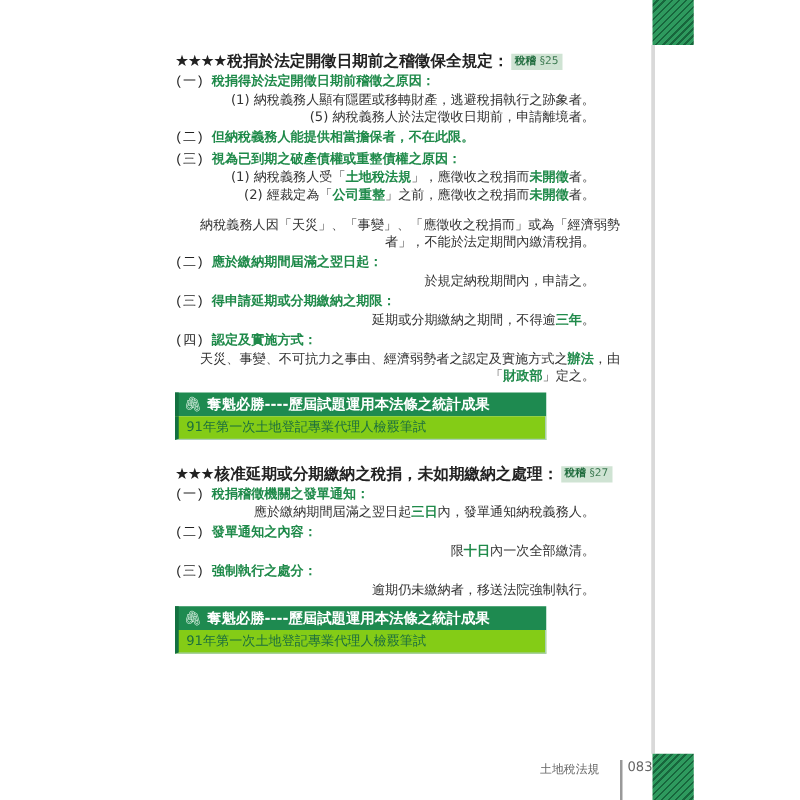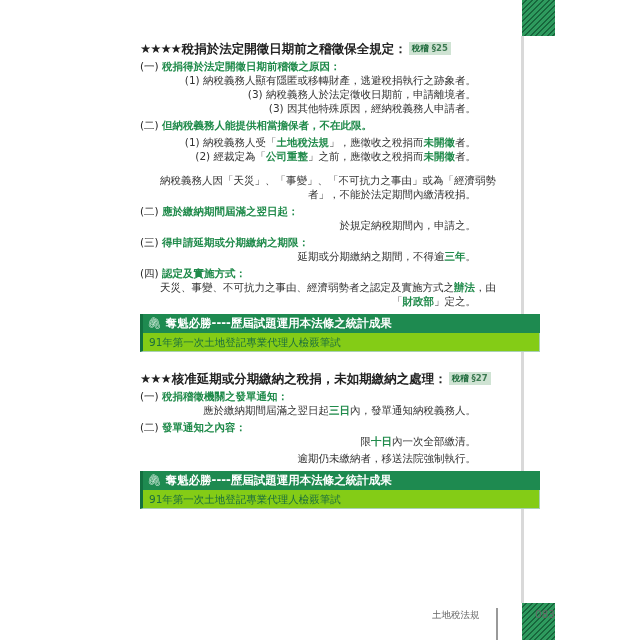--- a/index.html
+++ b/index.html
@@ -8,62 +8,62 @@
     .edge-line { position:absolute; left:521px; top:36px; width:3px; height:567px; background:#d9d9d9; }
     .tab { position:absolute; left:522px; width:33px;
            background: repeating-linear-gradient(135deg, #2e9a5e 0px, #2e9a5e 2.5px, #17663c 2.5px, #17663c 4px); }
     .tab.top { top:0; height:36px; }
     .tab.bottom { top:603px; height:37px; }
     .content { position:absolute; left:140px; top:40px; width:336px; }
     .head { font-size:12.5px; font-weight:bold; color:#222; line-height:17px; margin:0 0 2px 0; white-space:nowrap; }
     .head .stars { letter-spacing:-1px; margin-right:1px; }
     .tag { display:inline-block; background:#cfe3d3; color:#1e6b3c; font-size:8.5px; font-weight:bold;
            padding:1px 3px; line-height:11px; vertical-align:2px; margin-left:2px; }
-    .tag .num { font-weight:bold; color:#3d7a52; }
-    .sub { font-size:10.5px; line-height:14px; color:#222; margin:0; white-space:nowrap; }
+    .tag .num { font-weight:normal; color:#3d7a52; }
+    .sub { font-size:10.5px; line-height:14px; color:#222; margin:0; white-space:nowrap;font-family:Liberation Mono, monospace; }
     .sub .g { color:#1f8a4a; font-weight:bold; }
     .line { font-size:10.5px; line-height:14px; color:#333; margin:0 0 0 20px; white-space:nowrap;text-align:right; }
     .g { color:#1f8a4a; font-weight:bold; }
     .gap { height:3px; }
-    .banner { margin:6px 0 0 0; width:400px; }
+    .banner { margin:6px 0 0 0; width:297px; }
     .banner .bar { background:#1e8a50; color:#fff; font-size:11.5px; font-weight:bold; height:19px; line-height:19px;
                    padding-left:4px; border-left:3px solid #137040; white-space:nowrap; }
     .banner .bar .clip { display:inline-block; margin-right:4px; font-weight:normal; color:#dff3e6; }
     .banner .row { background:#84cc16; color:#1c6e3e; font-size:10.5px; height:18px; line-height:18px; padding-left:6px;
                    border-left:3px solid #137040; border-bottom:1px solid #a9d0b5; border-right:1px solid #a9d0b5; white-space:nowrap; }
     .footer { position:absolute; top:606px; left:400px; height:34px; }
     .footer .label { position:absolute; left:32px; top:3px; font-size:9.5px; color:#666; white-space:nowrap; }
     .footer .sep { position:absolute; left:96px; top:2px; width:1.5px; height:32px; background:#999; }
-    .footer .page { position:absolute; left:102px; top:2px; font-size:10.5px; color:#666;margin-left:33px; }
+    .footer .page { position:absolute; left:102px; top:2px; font-size:10.5px; color:#666; }
   </style>
 </head>
 <body>
 
 <div class="tab top"></div>
 <div class="edge-line"></div>
 <div class="tab bottom"></div>
 
 <div class="content">
 
   <div class="head">
     <span class="stars">★★★★</span><span>稅捐於法定開徵日期前之稽徵保全規定：</span><span class="tag"><span>稅稽</span> <span class="num">§25</span></span>
   </div>
   <p class="sub"><span>(一)</span> <span class="g">稅捐得於法定開徵日期前稽徵之原因：</span></p>
   <p class="line">(1) 納稅義務人顯有隱匿或移轉財產，逃避稅捐執行之跡象者。</p>
-  <p class="line">(3) 納稅義務人於法定徵收日期前，申請離境者。</p>
-  <p class="line">(3) 因其他特殊原因，經納稅義務人申請者。</p>
+  <p class="line">(5) 納稅義務人於法定徵收日期前，申請離境者。</p>
   <div class="gap"></div>
   <p class="sub"><span>(二)</span> <span class="g">但納稅義務人能提供相當擔保者，不在此限。</span></p>
   <div class="gap"></div>
+  <p class="sub"><span>(三)</span> <span class="g">視為已到期之破產債權或重整債權之原因：</span></p>
   <p class="line"><span>(1) 納稅義務人受「</span><span class="g">土地稅法規</span><span>」，應徵收之稅捐而</span><span class="g">未開徵</span><span>者。</span></p>
   <p class="line"><span>(2) 經裁定為「</span><span class="g">公司重整</span><span>」之前，應徵收之稅捐而</span><span class="g">未開徵</span><span>者。</span></p>
 
   <div style="height:10px"></div>
 
-  <p class="line">納稅義務人因「天災」、「事變」、「不可抗力之事由」或為「經濟弱勢</p>
+  <p class="line">納稅義務人因「天災」、「事變」、「應徵收之稅捐而」或為「經濟弱勢</p>
   <p class="line">者」，不能於法定期間內繳清稅捐。</p>
   <div class="gap"></div>
   <p class="sub"><span>(二)</span> <span class="g">應於繳納期間屆滿之翌日起：</span></p>
   <p class="line">於規定納稅期間內，申請之。</p>
   <div class="gap"></div>
   <p class="sub"><span>(三)</span> <span class="g">得申請延期或分期繳納之期限：</span></p>
   <p class="line"><span>延期或分期繳納之期間，不得逾</span><span class="g">三年</span><span>。</span></p>
   <div class="gap"></div>
   <p class="sub"><span>(四)</span> <span class="g">認定及實施方式：</span></p>
   <p class="line"><span>天災、事變、不可抗力之事由、經濟弱勢者之認定及實施方式之</span><span class="g">辦法</span><span>，由</span></p>
@@ -78,20 +78,21 @@
 
   <div class="head">
     <span class="stars">★★★</span><span>核准延期或分期繳納之稅捐，未如期繳納之處理：</span><span class="tag"><span>稅稽</span> <span class="num">§27</span></span>
   </div>
   <p class="sub"><span>(一)</span> <span class="g">稅捐稽徵機關之發單通知：</span></p>
   <p class="line"><span>應於繳納期間屆滿之翌日起</span><span class="g">三日</span><span>內，發單通知納稅義務人。</span></p>
   <div class="gap"></div>
   <p class="sub"><span>(二)</span> <span class="g">發單通知之內容：</span></p>
   <p class="line"><span>限</span><span class="g">十日</span><span>內一次全部繳清。</span></p>
   <div class="gap"></div>
+  <p class="sub"><span>(三)</span> <span class="g">強制執行之處分：</span></p>
   <p class="line">逾期仍未繳納者，移送法院強制執行。</p>
 
   <div class="banner">
     <div class="bar"><span class="clip">🖇︎</span><span>奪魁必勝----歷屆試題運用本法條之統計成果</span></div>
     <div class="row">91年第一次土地登記專業代理人檢覈筆試</div>
   </div>
 </div>
 
 <div class="footer">
   <span class="label">土地稅法規</span>

